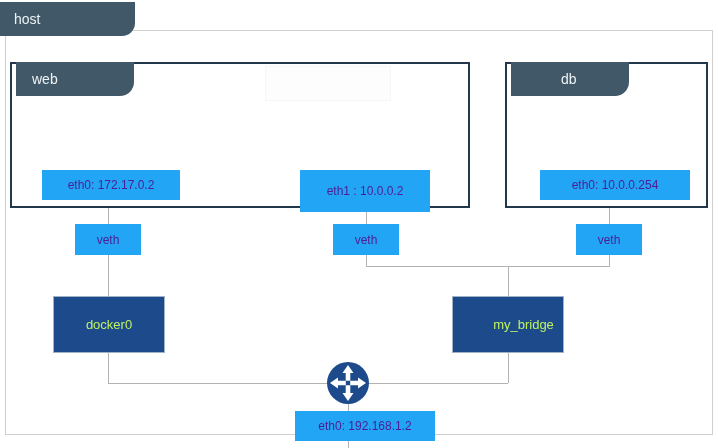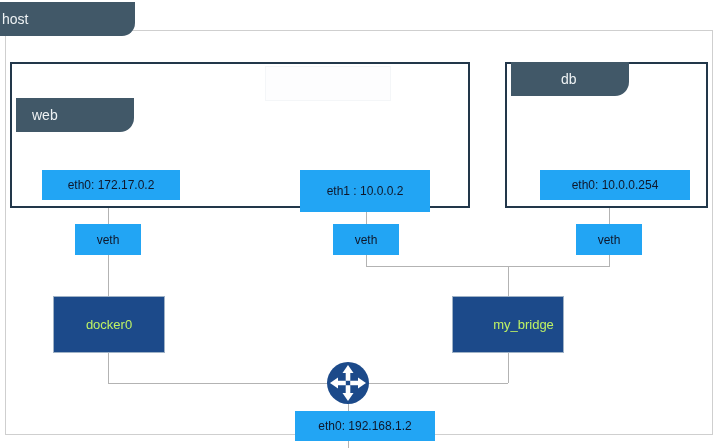--- a/index.html
+++ b/index.html
@@ -32,21 +32,21 @@
   .host-tab {
     left: 0px;
     top: 2px;
     width: 135px;
     height: 34px;
     background: #415868;
     border-bottom-right-radius: 13px;
     color: #eef2f4;
     font-size: 14px;
     line-height: 34px;
-    padding-left: 2px;
+    padding-left: 14px;
     z-index: 6;
   }
 
   
   .ns-box {
     border: 2px solid #22374a;
     background: #ffffff;
     z-index: 2;
   }
   .ns-box.web { left: 10px;  top: 62px; width: 460px; height: 146px; }
@@ -54,38 +54,38 @@
 
   .ns-tab {
     height: 34px;
     background: #415868;
     border-bottom-right-radius: 14px;
     color: #eef2f4;
     font-size: 14px;
     line-height: 34px;
     z-index: 5;
   }
-  .ns-tab.web { left: 16px;  top: 62px; width: 118px; padding-left: 16px; margin-top: 36px; }
+  .ns-tab.web { left: 16px;  top: 62px; width: 118px; padding-left: 16px; }
   .ns-tab.db  { left: 511px; top: 62px; width: 118px; padding-left: 50px; }
 
   
   .ghost-rect {
     left: 265px;
     top: 66px;
     width: 126px;
     height: 35px;
     border: 1px solid #f4f6f8;
     background: #fdfdfe;
     z-index: 3;
   }
 
   
   .iface {
     background: #22a5f4;
-    color: #0f172a;
+    color: #4c1d95;
     font-size: 12px;
     text-align: right;
     z-index: 4;
     display: flex;
     align-items: center;
     justify-content: center;
     white-space: nowrap;
   }
 
   

